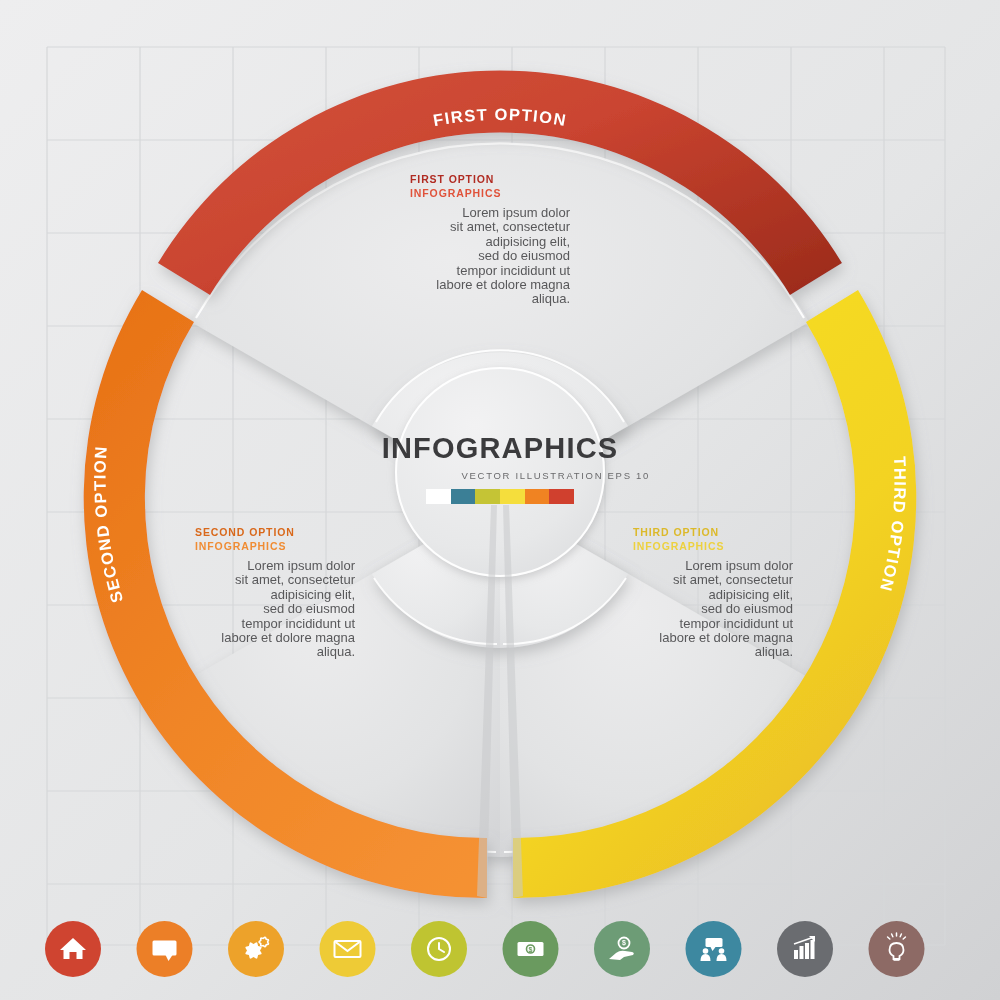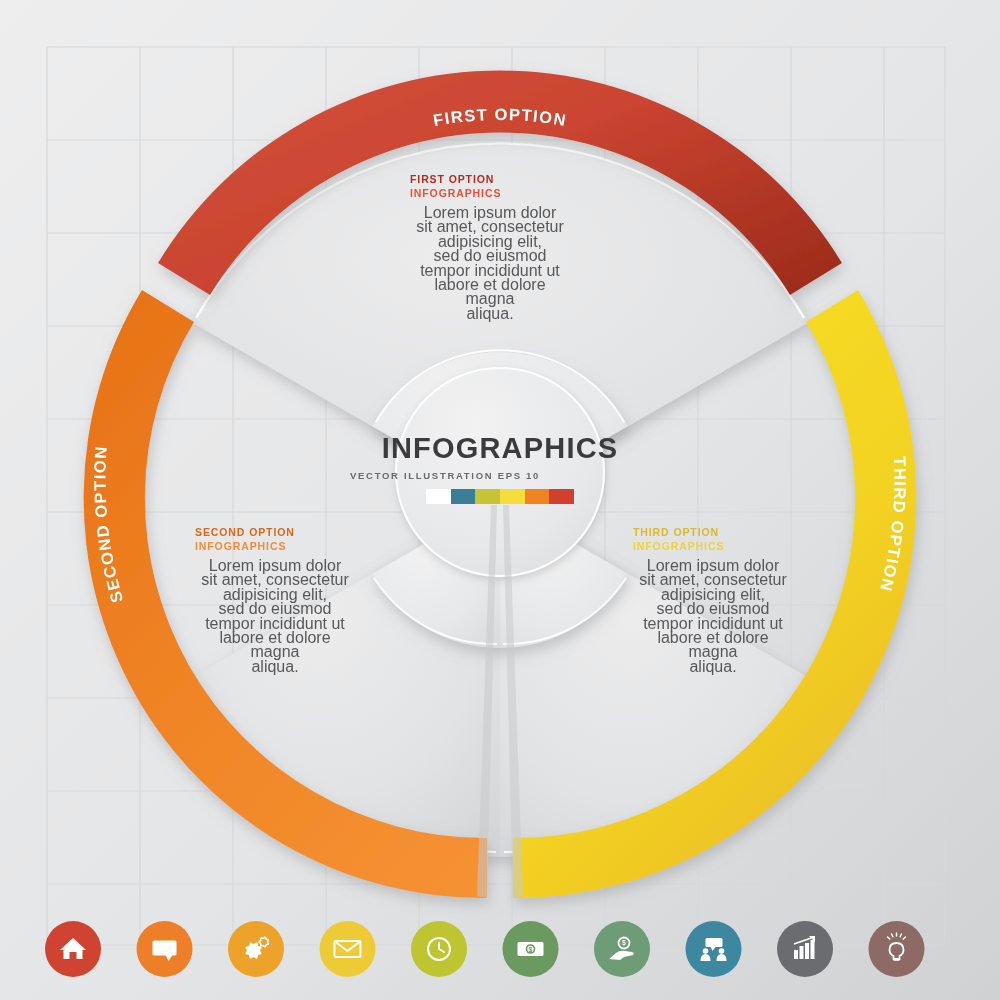--- a/index.html
+++ b/index.html
@@ -35,42 +35,42 @@
     margin: 0;
   }
   .txt-sub {
     font-size: 10.5px;
     font-weight: bold;
     letter-spacing: 0.9px;
     line-height: 14px;
     margin: 0 0 6px 0;
   }
   .txt-body {
-    font-size: 16px;
+    font-size: 13px;
     line-height: 14.4px;
     color: #58585a;
-    text-align: center;
+    text-align: right;
     margin: 0;
     white-space: pre-line;
   }
   .center-title {
     font-size: 29px;
     font-weight: bold;
     letter-spacing: 1.2px;
     color: #3b3b3d;
     text-align: center;
     margin: 0;
     font-stretch: condensed;
   }
   .center-sub {
     font-size: 9.5px;
-    font-weight: bold;
+    font-weight: normal;
     letter-spacing: 1.7px;
     color: #6a6a6c;
-    text-align: left;
+    text-align: right;
     margin: 5px 0 0 0;
   }
   #center-text {
     position: absolute;
     left: 350px;
     top: 432px;
     width: 300px;
     text-align: center;
   }
   #swatches {

